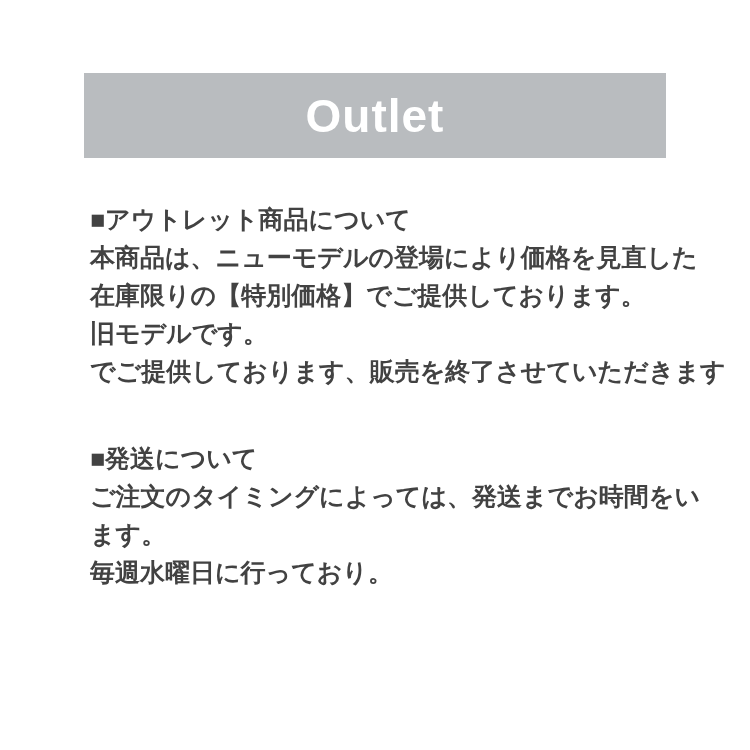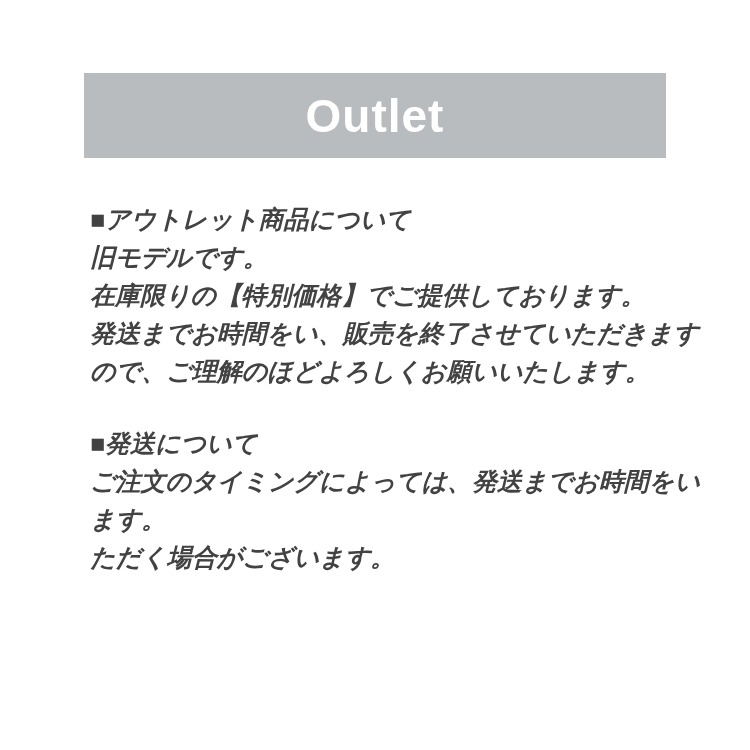--- a/index.html
+++ b/index.html
@@ -37,47 +37,46 @@
     position: absolute;
     left: 90px;
     top: 200px;
     width: 600px;
     color: #424242;
     font-size: 25px;
     font-weight: bold;
     line-height: 38px;
   }
   .section + .section {
-    margin-top: 34px;
+    margin-top: 49px;
   }
   .heading, .line {
     white-space: nowrap;
-    font-style: italic;
   }
 </style>
 </head>
 <body>
 
 <div class="page">
 
   <div class="banner">
     <span class="banner-label">Outlet</span>
   </div>
 
   <div class="content">
 
     <div class="section">
       <div class="heading">■アウトレット商品について</div>
+      <div class="line">本商品は、ニューモデルの登場により価格を見直した</div>
+      <div class="line">在庫限りの【特別価格】でご提供しております。</div>
       <div class="line">旧モデルです。</div>
-      <div class="line">在庫限りの【特別価格】でご提供しております。</div>
-      <div class="line">発送までお時間をい、販売を終了させていただきます</div>
-      <div class="line">ので、ご理解のほどよろしくお願いいたします。</div>
+      <div class="line">でご提供しております、販売を終了させていただきます</div>
     </div>
 
     <div class="section">
       <div class="heading">■発送について</div>
       <div class="line">ご注文のタイミングによっては、発送までお時間をい</div>
       <div class="line">ます。</div>
-      <div class="line">ただく場合がございます。</div>
+      <div class="line">毎週水曜日に行っており。</div>
     </div>
 
   </div>
 </div>
 
 </body></html>

